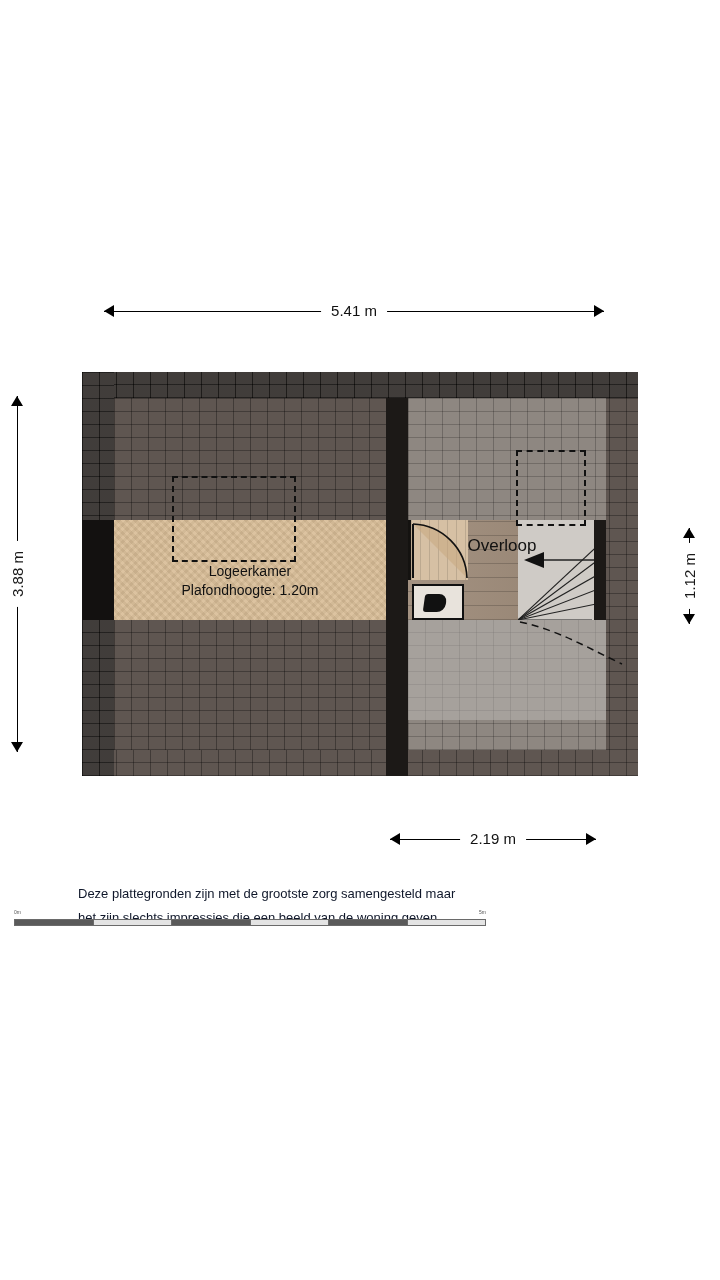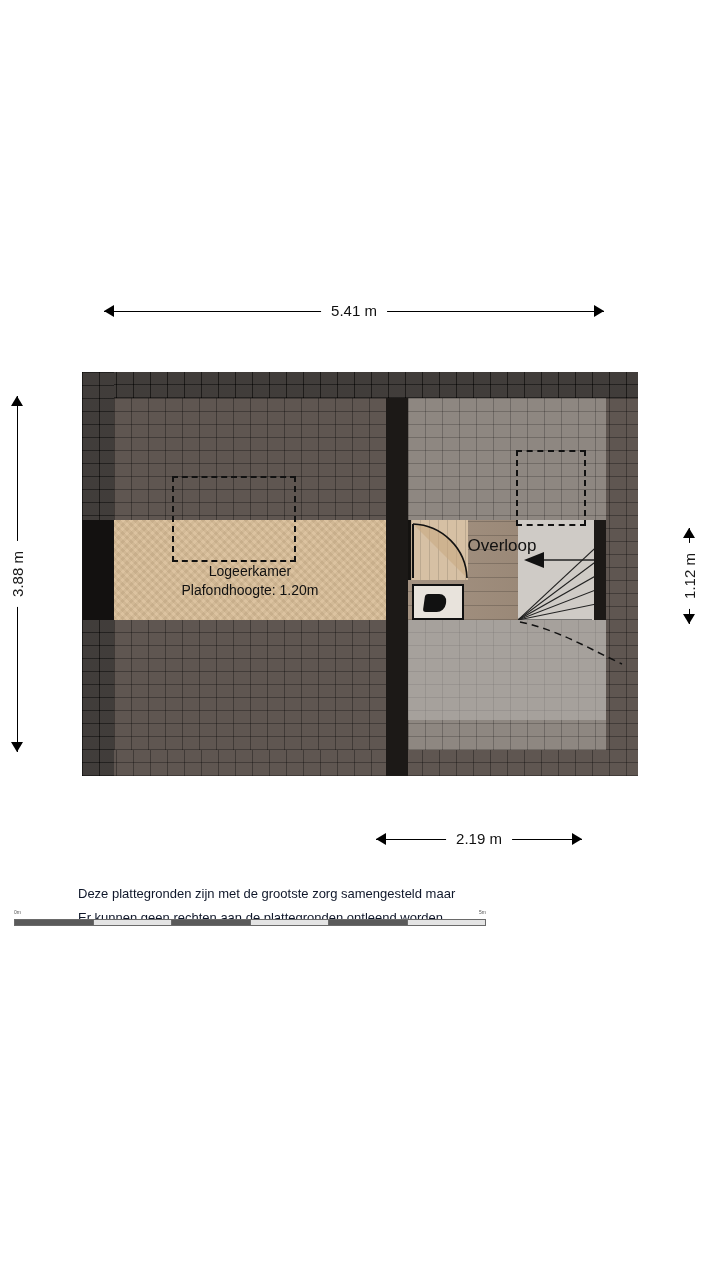--- a/index.html
+++ b/index.html
@@ -107,21 +107,21 @@
   
   .dim-bot-1 {
     position: absolute;
     left: 104px;
     top: 828px;
     width: 280px;
     height: 24px;
   }
   .dim-bot-2 {
     position: absolute;
-    left: 376px;
+    left: 390px;
     top: 828px;
     width: 206px;
     height: 24px;
   }
 
   
   .plan {
     position: absolute;
     left: 82px;
     top: 372px;
@@ -429,21 +429,21 @@
 
   <div class="dim-bot-2">
     <div class="dim-line-h"></div>
     <div class="arrow-l"></div>
     <div class="arrow-r"></div>
     <div class="dim-label">2.19 m</div>
   </div>
 
   <div class="disclaimer">
     <p>Deze plattegronden zijn met de grootste zorg samengesteld maar</p>
-    <p>Er kunnen geen rechten aan de plattegronden ontleend worden.</p>
+    <p>het zijn slechts impressies die een beeld van de woning geven.</p>
   </div>
 
   <div class="scalebar">
     <div class="tick-label t0">0m</div>
     <div class="tick-label t1">5m</div>
     <div class="bar">
       <div class="seg dark"></div>
       <div class="seg light"></div>
       <div class="seg dark"></div>
       <div class="seg light"></div>

